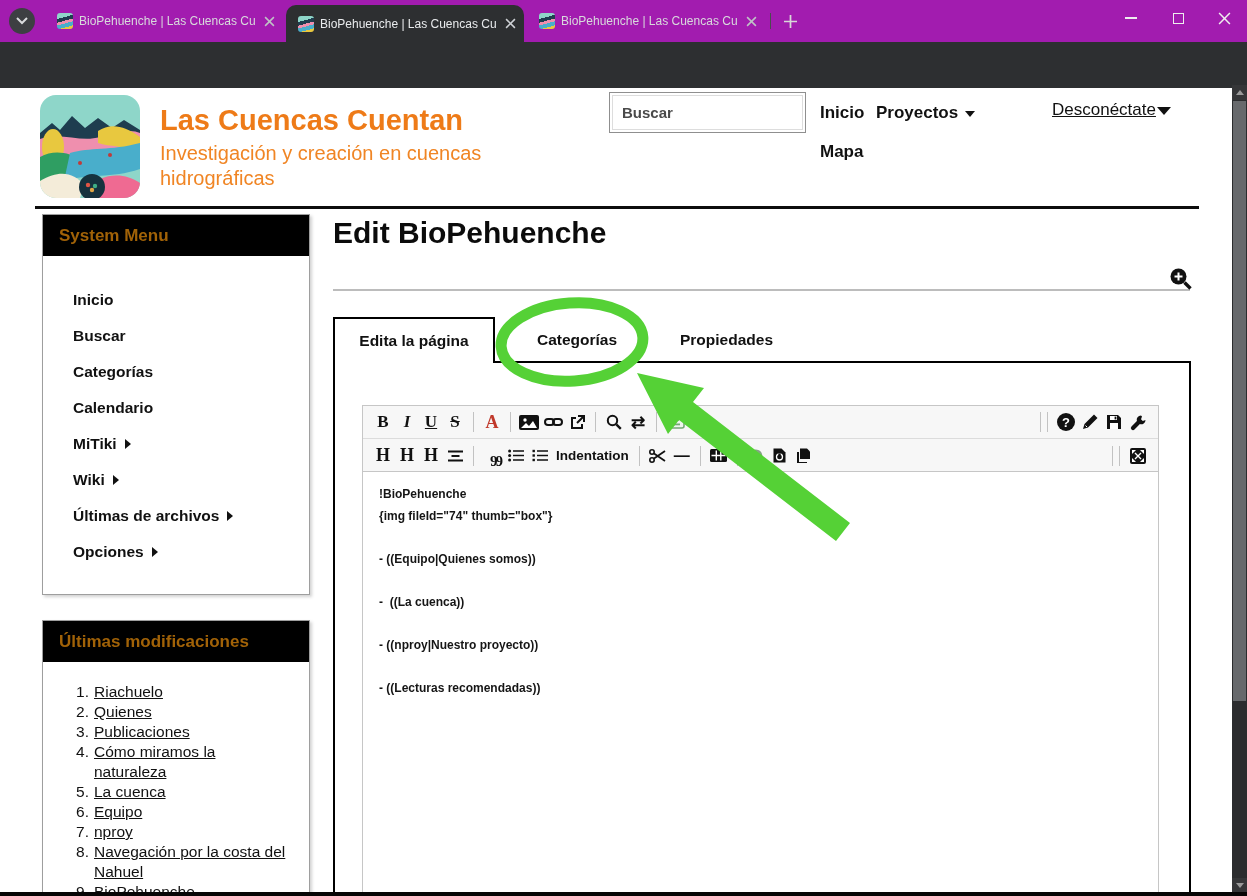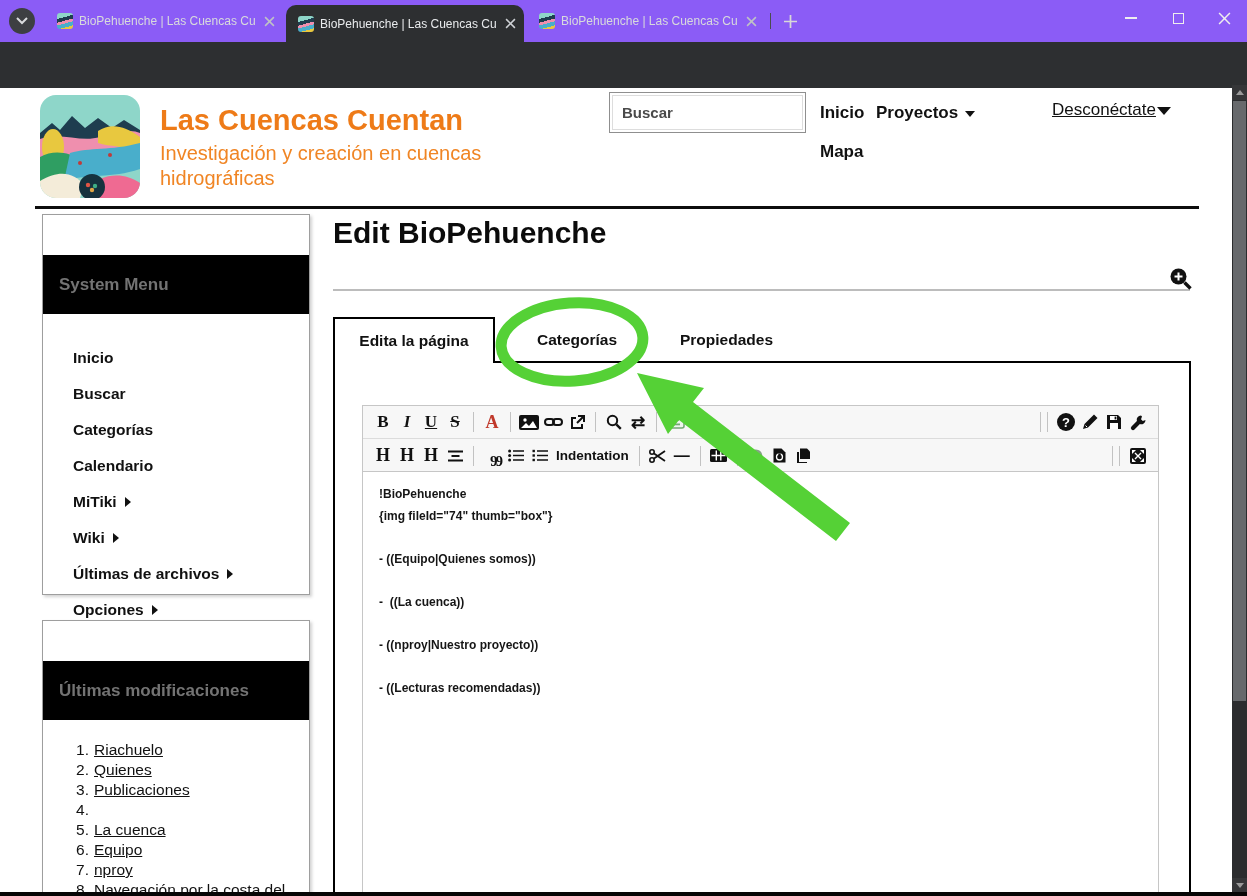--- a/index.html
+++ b/index.html
@@ -1,20 +1,20 @@
 <!DOCTYPE html>
 <html><head>
 <meta charset="utf-8">
 <style>
   * { box-sizing: border-box; margin: 0; padding: 0; }
   body { background:#555; font-family:"Liberation Sans", sans-serif; }
   .screen { position:relative; width:1247px; height:896px; overflow:hidden; background:#fff; }
 
   
-  .tabstrip { position:absolute; left:0; top:0; width:1247px; height:42px; background:#8b5cf6; }
+  .tabstrip { position:absolute; left:0; top:0; width:1247px; height:42px; background:#a21caf; }
   .chrome-toolbar { position:absolute; left:0; top:42px; width:1247px; height:46px; background:#2d2f31; }
   .tabsearch { position:absolute; left:9px; top:8px; width:26px; height:26px; border-radius:50%; background:#3d3f42; display:flex; align-items:center; justify-content:center; }
   .tab { position:absolute; top:0; height:42px; width:238px; display:flex; align-items:center; padding:0 8px 0 12px; color:#d8dadc; font-size:12px; }
   .tab.active { top:5px; height:37px; background:#2d2f31; border-radius:10px 10px 0 0; color:#e9ebed; }
   .favicon { width:16px; height:16px; border-radius:3px; flex:none;
     background: linear-gradient(165deg, #8ed6c9 0 30%, #1e3d4f 30% 48%, #ef8fae 48% 62%, #49aecb 62% 82%, #e8c83f 82%); }
   .tab-title { flex:1; white-space:nowrap; overflow:hidden; margin:0 6px; }
   .tab-close { flex:none; }
   .tab-sep { position:absolute; left:770px; top:13px; width:1px; height:16px; background:#4a4c4e; }
   .newtab { position:absolute; left:778px; top:9px; width:24px; height:24px; display:flex; align-items:center; justify-content:center; }
@@ -37,21 +37,21 @@
   .search-box { position:absolute; left:609px; top:92px; width:197px; height:41px; border:1px solid #8f8f8f; box-shadow:inset 0 0 0 2px #fff, inset 0 0 0 3px #ddd; padding:0 12px; font-size:15px; font-family:"Liberation Sans",sans-serif; color:#222; }
   .search-box::placeholder { color:#4a4a4a; font-weight:bold; opacity:1; }
   .topnav { position:absolute; font-size:17px; font-weight:bold; color:#111; cursor:pointer; }
   .caret-down { display:inline-block; width:0; height:0; border-left:5px solid transparent; border-right:5px solid transparent; border-top:6px solid #111; margin-left:7px; vertical-align:middle; }
   .logout { position:absolute; left:1052px; top:100px; font-size:17px; color:#111; text-decoration:underline; cursor:pointer; }
   .logout-caret { position:absolute; left:1157px; top:107px; width:0; height:0; border-left:7px solid transparent; border-right:7px solid transparent; border-top:8px solid #111; }
   .header-divider { position:absolute; left:35px; top:206px; width:1164px; height:3px; background:#0d0d0d; }
 
   
   .side-box { position:absolute; left:42px; width:268px; background:#fff; border:1px solid #9e9e9e; box-shadow:2px 2px 3px rgba(0,0,0,.18); }
-  .side-box-header { height:59px; background:#000; color:#737373; font-size:17px; font-weight:bold; display:flex; align-items:center; padding-left:16px;margin-top:40px; }
+  .side-box-header { height:41px; background:#000; color:#a16207; font-size:17px; font-weight:bold; display:flex; align-items:center; padding-left:16px; }
   .sm-items { padding:26px 0 0 0; }
   .sm-item { height:36px; display:flex; align-items:center; padding-left:30px; font-size:15.5px; font-weight:bold; color:#111; cursor:pointer; }
   .submenu-caret { width:0; height:0; border-top:5px solid transparent; border-bottom:5px solid transparent; border-left:6px solid #111; margin-left:8px; }
   .lm-list { padding:20px 8px 0 22px; }
   .lm-item { display:flex; font-size:15.5px; line-height:20px; color:#111; }
   .lm-num { width:24px; flex:none; text-align:right; margin-right:5px; }
   .lm-label { text-decoration:underline; white-space:pre-line; cursor:pointer; }
 
   
   .page-title { position:absolute; left:333px; top:216px; font-size:30px; font-weight:bold; color:#0b0b0b; }
@@ -294,20 +294,22 @@
       <div class="lm-item">
           <span class="lm-num">2.</span>
           <span class="lm-label">Quienes</span>
         </div>
       <div class="lm-item">
           <span class="lm-num">3.</span>
           <span class="lm-label">Publicaciones</span>
         </div>
       <div class="lm-item">
           <span class="lm-num">4.</span>
+          <span class="lm-label">Cómo miramos la
+naturaleza</span>
         </div>
       <div class="lm-item">
           <span class="lm-num">5.</span>
           <span class="lm-label">La cuenca</span>
         </div>
       <div class="lm-item">
           <span class="lm-num">6.</span>
           <span class="lm-label">Equipo</span>
         </div>
       <div class="lm-item">

